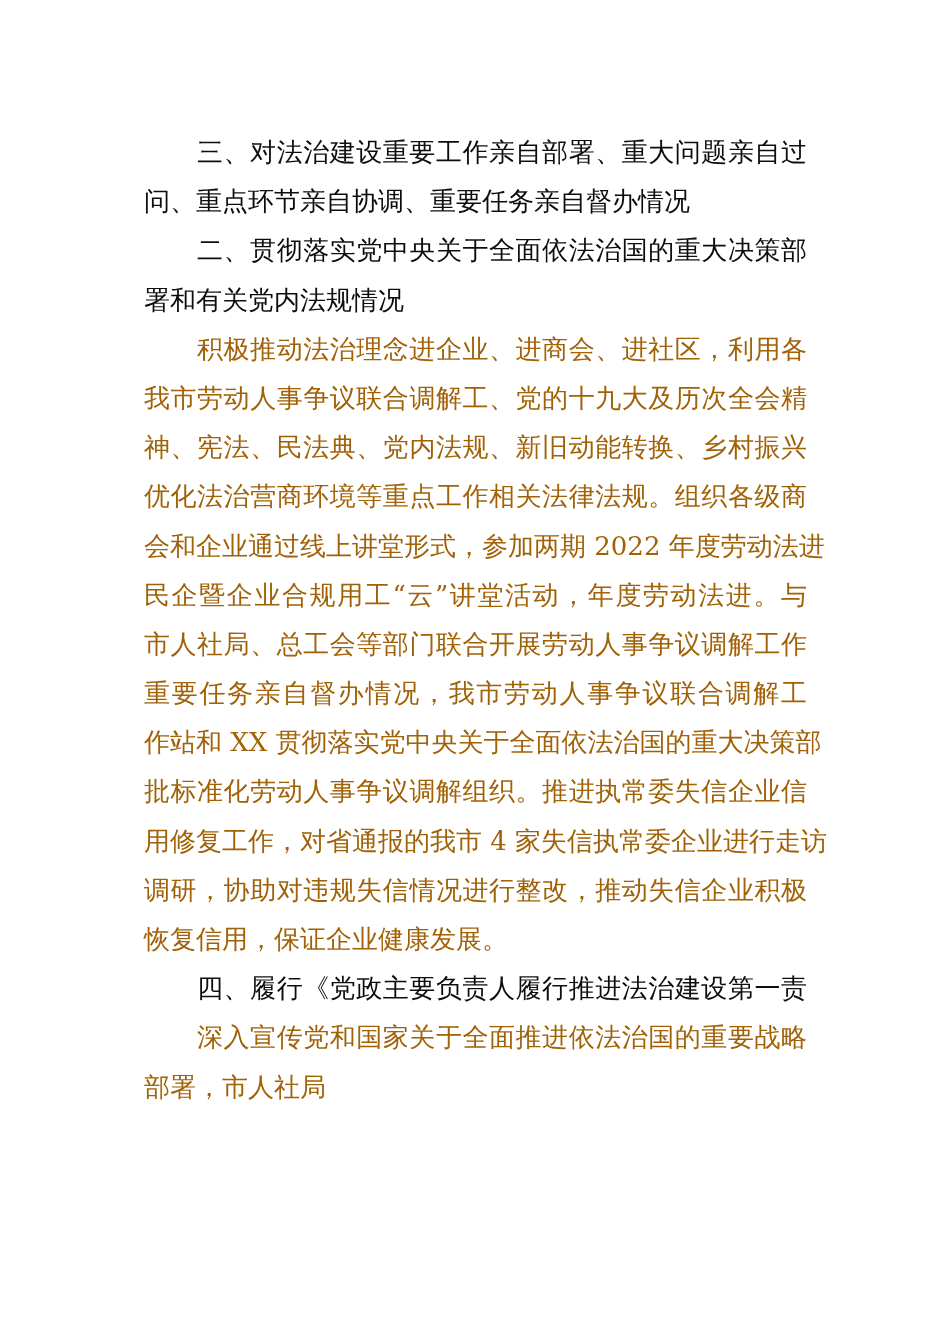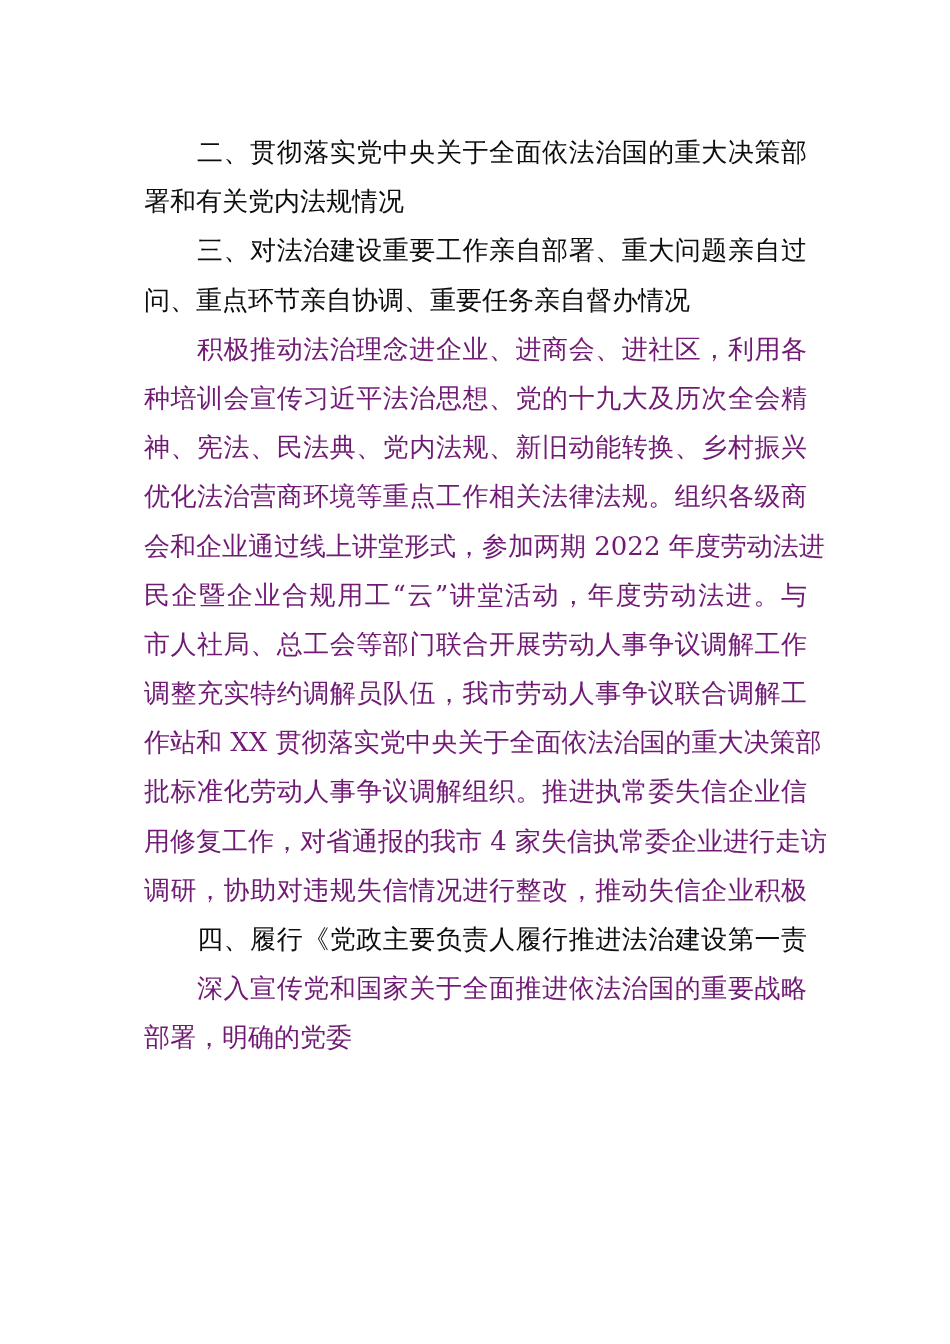--- a/index.html
+++ b/index.html
@@ -35,55 +35,56 @@
     .indent {
       padding-left: 53px;
     }
     .heading {
       font-family: "DejaVu Sans", "Liberation Sans", sans-serif;
       font-weight: normal;
       color: #0d0d0d;
     }
     .body-text {
       font-family: "DejaVu Serif", "Liberation Serif", serif;
-      color: #701a75;
+      color: #a16207;
     }
   </style>
 </head>
 <body>
 
 <div class="page">
 
   <div>
+    <div class="line heading indent">三、对法治建设重要工作亲自部署、重大问题亲自过</div>
+    <div class="line heading last">问、重点环节亲自协调、重要任务亲自督办情况</div>
+  </div>
+
+  <div>
     <div class="line heading indent">二、贯彻落实党中央关于全面依法治国的重大决策部</div>
     <div class="line heading last">署和有关党内法规情况</div>
   </div>
 
   <div>
-    <div class="line heading indent">三、对法治建设重要工作亲自部署、重大问题亲自过</div>
-    <div class="line heading last">问、重点环节亲自协调、重要任务亲自督办情况</div>
-  </div>
-
-  <div>
     <div class="line body-text indent">积极推动法治理念进企业、进商会、进社区，利用各</div>
-    <div class="line body-text">种培训会宣传习近平法治思想、党的十九大及历次全会精</div>
+    <div class="line body-text">我市劳动人事争议联合调解工、党的十九大及历次全会精</div>
     <div class="line body-text">神、宪法、民法典、党内法规、新旧动能转换、乡村振兴</div>
     <div class="line body-text">优化法治营商环境等重点工作相关法律法规。组织各级商</div>
     <div class="line body-text">会和企业通过线上讲堂形式，参加两期 2022 年度劳动法进</div>
     <div class="line body-text">民企暨企业合规用工“云”讲堂活动，年度劳动法进。与</div>
     <div class="line body-text">市人社局、总工会等部门联合开展劳动人事争议调解工作</div>
-    <div class="line body-text">调整充实特约调解员队伍，我市劳动人事争议联合调解工</div>
+    <div class="line body-text">重要任务亲自督办情况，我市劳动人事争议联合调解工</div>
     <div class="line body-text">作站和 XX 贯彻落实党中央关于全面依法治国的重大决策部</div>
     <div class="line body-text">批标准化劳动人事争议调解组织。推进执常委失信企业信</div>
     <div class="line body-text">用修复工作，对省通报的我市 4 家失信执常委企业进行走访</div>
     <div class="line body-text">调研，协助对违规失信情况进行整改，推动失信企业积极</div>
+    <div class="line body-text last">恢复信用，保证企业健康发展。</div>
   </div>
 
   <div>
     <div class="line heading indent">四、履行《党政主要负责人履行推进法治建设第一责</div>
   </div>
 
   <div>
     <div class="line body-text indent">深入宣传党和国家关于全面推进依法治国的重要战略</div>
-    <div class="line body-text last">部署，明确的党委</div>
+    <div class="line body-text last">部署，市人社局</div>
   </div>
 
 </div>
 
 </body></html>

